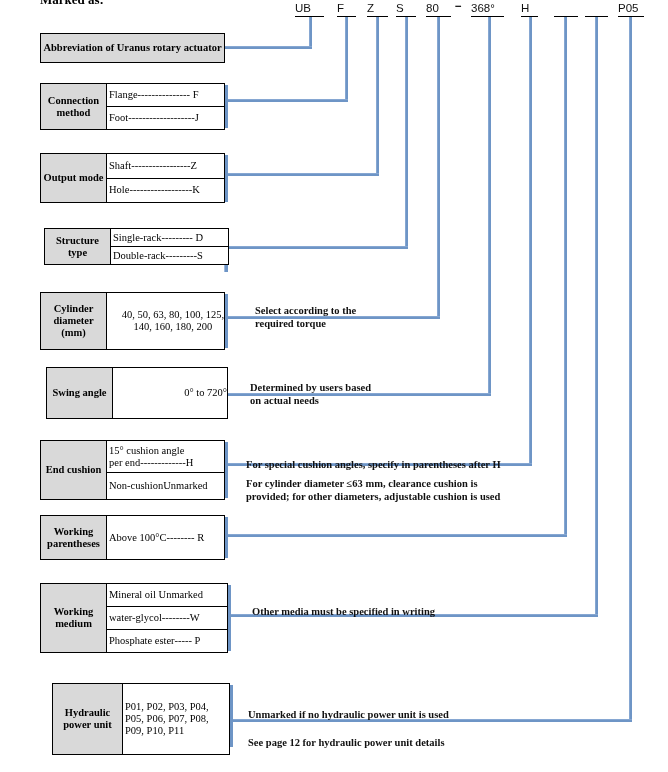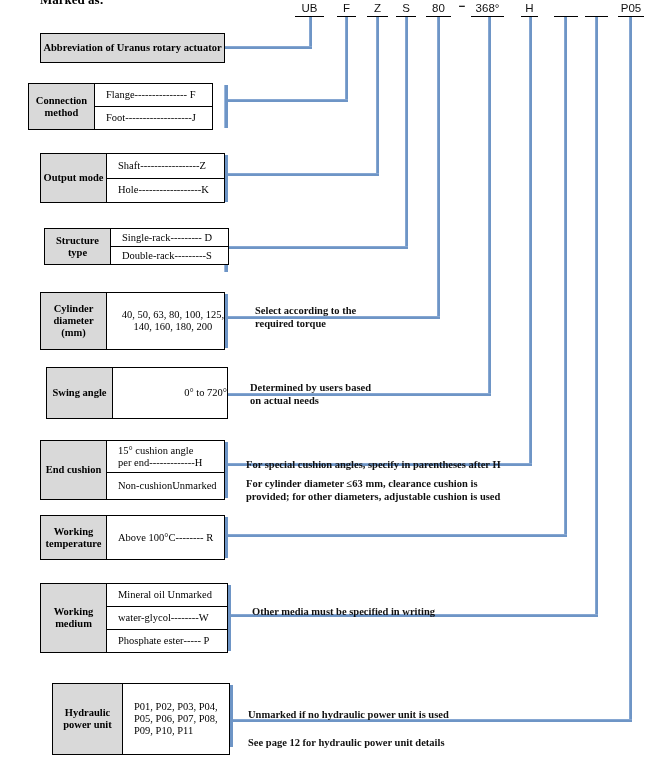--- a/index.html
+++ b/index.html
@@ -2,35 +2,35 @@
 <html><head>
 <meta charset="utf-8">
 <style>
   html,body{margin:0;padding:0;background:#fff;}
   .canvas{position:relative;width:668px;height:772px;background:#ffffff;overflow:hidden;
           font-family:"Liberation Serif", serif;color:#000;}
   .title{position:absolute;left:40px;top:-8px;font-weight:bold;font-size:13px;
          font-family:"Liberation Serif", serif;}
   
   .code-item{position:absolute;top:1px;height:15px;border-bottom:1.5px solid #000;
-             font-family:"Liberation Sans", sans-serif;font-size:11.5px;text-align:center;
+             font-family:"Liberation Sans", sans-serif;font-size:11.5px;text-align:left;
              line-height:14px;color:#111;}
   .code-item.dash{border-bottom:none;line-height:11px;font-weight:bold;}
   
   .vline{position:absolute;width:3px;background:#6e95c6;box-shadow:inset 0.5px 0 0 #9db9dd;}
   .hline{position:absolute;height:3px;background:#6e95c6;box-shadow:inset 0 0.5px 0 #9db9dd;}
   .vbar{position:absolute;width:4px;background:#6e95c6;box-shadow:inset 1px 0 0 #9db9dd;}
   
   .box{position:absolute;display:flex;border:1.5px solid #000;background:#fff;box-sizing:border-box;}
   .label-cell{width:66px;background:#d9d9d9;border-right:1.5px solid #000;display:flex;
               align-items:center;justify-content:center;text-align:center;font-weight:bold;
               font-size:10.5px;line-height:12px;padding:1px;box-sizing:border-box;}
   .label-cell.full{width:100%;border-right:none;}
   .opts{flex:1;display:flex;flex-direction:column;}
-  .opt-row{flex:1;display:flex;align-items:center;font-size:10.5px;padding-left:11px;
+  .opt-row{flex:1;display:flex;align-items:center;font-size:10.5px;padding-left:2px;
            line-height:12px;box-sizing:border-box;}
   .opt-row + .opt-row{border-top:1.5px solid #000;}
   .opt-row.center{justify-content:flex-end;padding-left:0;text-align:center;}
   .opt-row.grow{flex:1.2;}
   .multiline{display:block;}
   
   .note{position:absolute;font-weight:bold;font-size:10.5px;line-height:12.5px;color:#111;margin-top:10px;}
 </style>
 </head>
 <body>
@@ -80,21 +80,21 @@
   <div class="vbar" style="left:224px;top:370px;height:48px"></div>
   <div class="vbar" style="left:224px;top:442px;height:56px"></div>
   <div class="vbar" style="left:224px;top:517px;height:41px"></div>
   <div class="vbar" style="left:227px;top:585px;height:66px"></div>
   <div class="vbar" style="left:229px;top:685px;height:62px"></div>
 
   <div class="box" style="left:40px;top:33px;width:185px;height:30px">
     <div class="label-cell full">Abbreviation of Uranus rotary actuator</div>
   </div>
 
-  <div class="box" style="left:28px;top:83px;width:185px;height:47px">
+  <div class="box" style="left:40px;top:83px;width:185px;height:47px">
     <div class="label-cell">Connection method</div>
     <div class="opts">
       <div class="opt-row">Flange--------------- F</div>
       <div class="opt-row">Foot-------------------J</div>
     </div>
   </div>
 
   <div class="box" style="left:40px;top:153px;width:185px;height:50px">
     <div class="label-cell">Output mode</div>
     <div class="opts">
@@ -150,21 +150,21 @@
       <div class="opt-row">Non-cushionUnmarked</div>
     </div>
   </div>
   <div class="note" style="left:246px;top:449px">For special cushion angles, specify in parentheses after H</div>
   <div class="note" style="left:246px;top:468px">
     <div>For cylinder diameter ≤63 mm, clearance cushion is</div>
     <div>provided; for other diameters, adjustable cushion is used</div>
   </div>
 
   <div class="box" style="left:40px;top:515px;width:185px;height:45px">
-    <div class="label-cell">Working temperature</div>
+    <div class="label-cell">Working parentheses</div>
     <div class="opts">
       <div class="opt-row">Above 100°C-------- R</div>
     </div>
   </div>
 
   <div class="box" style="left:40px;top:583px;width:188px;height:70px">
     <div class="label-cell">Working medium</div>
     <div class="opts">
       <div class="opt-row">Mineral oil Unmarked</div>
       <div class="opt-row">water-glycol--------W</div>

